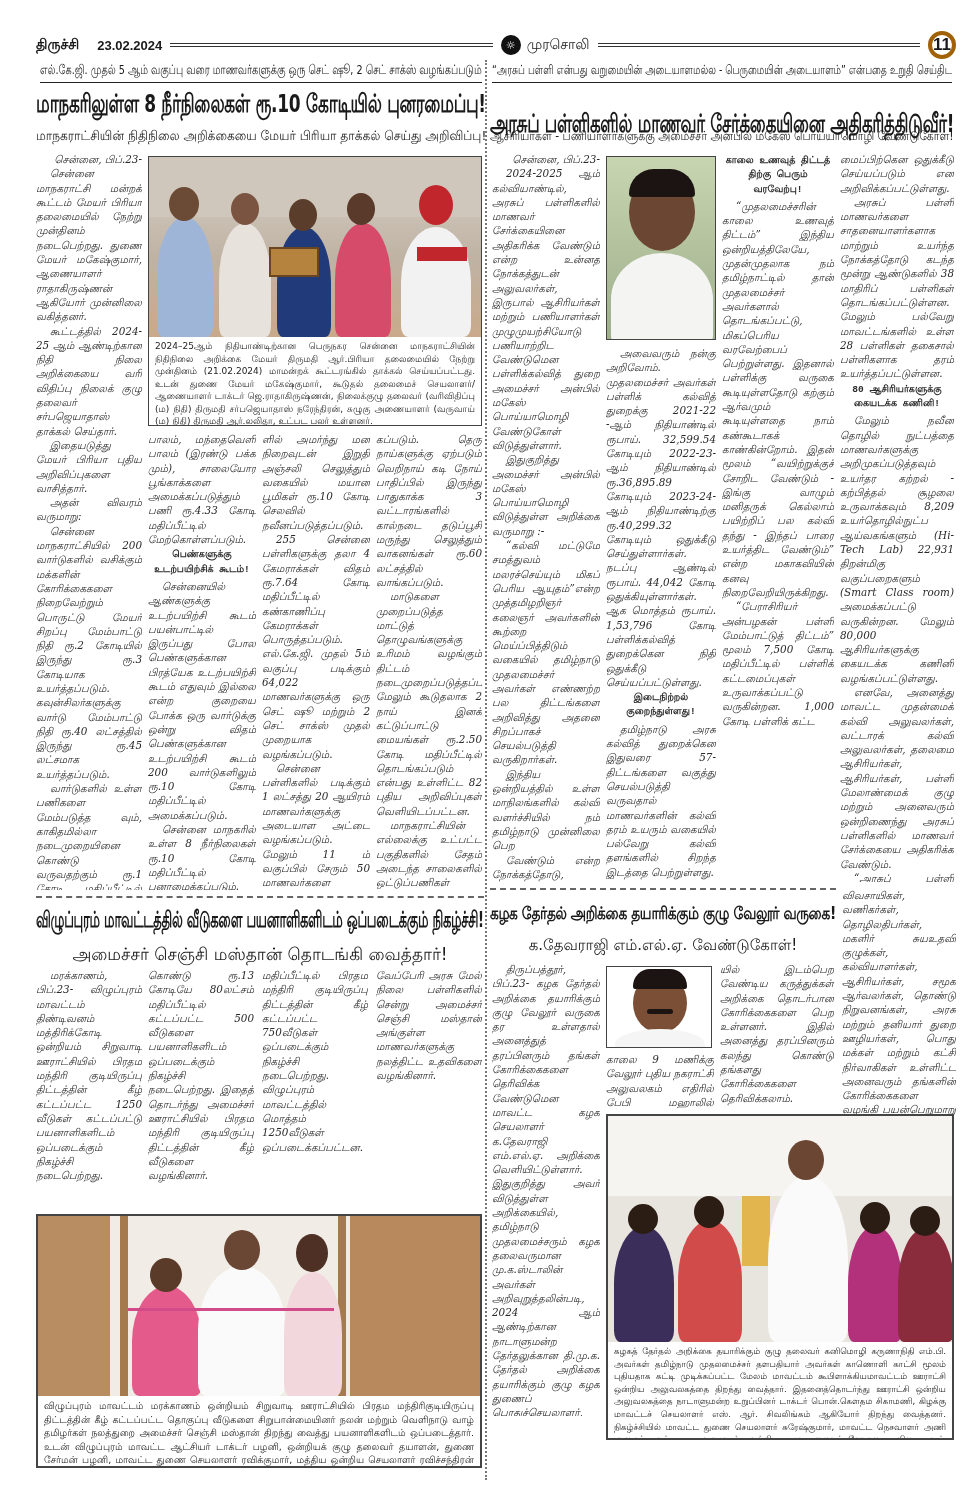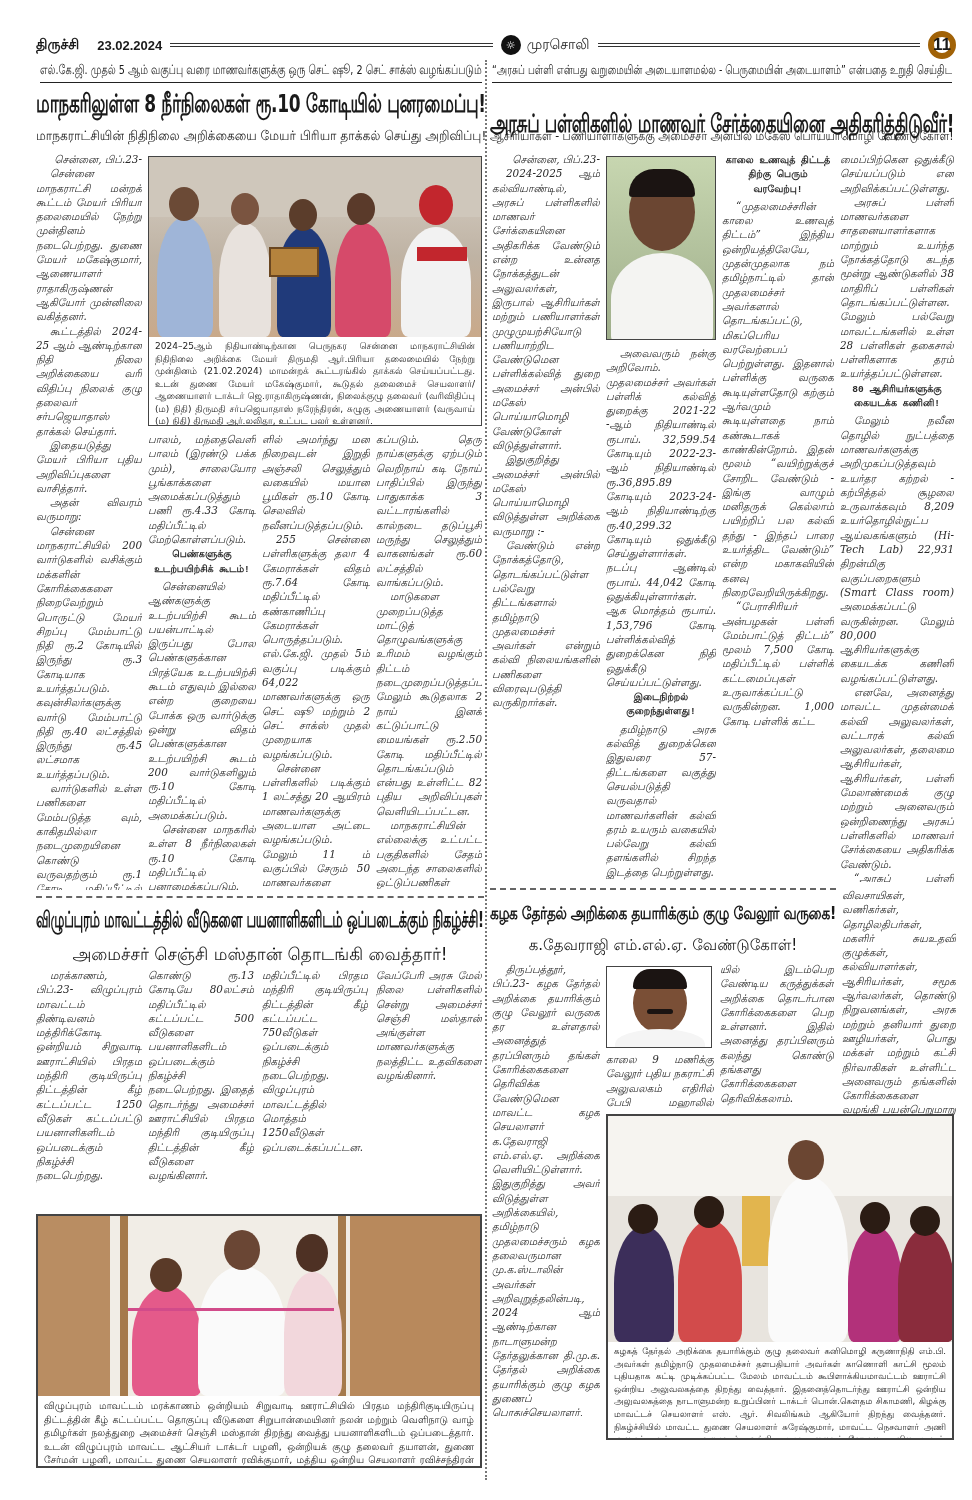--- a/index.html
+++ b/index.html
@@ -8,21 +8,21 @@
 
   .abs { position: absolute; }
 
   
   .masthead { left: 36px; top: 34px; width: 920px; height: 22px; display: flex; align-items: center; }
   .mh-city { font-size: 14px; font-weight: 600; }
   .mh-date { font-size: 13px; font-weight: 700; margin-left: 18px; font-family: "Liberation Sans", sans-serif; }
   .mh-rule { flex: 1; height: 4px; border-top: 1px solid #333; border-bottom: 1px solid #333; margin: 0 8px; }
   .mh-logo { width: 20px; height: 20px; border-radius: 50%; background: #111; color: #fff; font-size: 11px; display: flex; align-items: center; justify-content: center; }
   .mh-paper { font-size: 14px; margin-left: 6px; text-align: right; }
-  .mh-page { width: 28px; height: 28px; border: 6px solid #a16207; border-radius: 50%; font-weight: 900; font-size: 17px; display: flex; align-items: center; justify-content: center; font-family: "Liberation Sans", sans-serif; text-align: right; }
+  .mh-page { width: 28px; height: 28px; border: 4px solid #a16207; border-radius: 50%; font-weight: 900; font-size: 17px; display: flex; align-items: center; justify-content: center; font-family: "Liberation Sans", sans-serif; text-align: right; }
 
   .col-divider { border-left: 2px dotted #777; }
 
   .kicker { font-size: 13px; text-align: center; white-space: nowrap; overflow: hidden; }
   .kicker-rule { border-bottom: 1px solid #222; }
   .headline { font-weight: 900; text-align: center; white-space: nowrap; overflow: hidden; font-family: "DejaVu Sans", sans-serif; letter-spacing: -0.5px; transform-origin: left center; }
   .subhead { text-align: center; white-space: nowrap; overflow: hidden; }
 
   .bodytext { font-family: "DejaVu Serif", serif; font-style: italic; font-size: 10.4px; line-height: 14.3px; text-align: justify; color: #2a2a2a; overflow: hidden; }
   .bodytext p { text-indent: 14px; }
@@ -114,20 +114,22 @@
 
 <div class="abs kicker" style="left: 492px; top: 62px; width: 460px; font-size: 12.5px; white-space: nowrap; text-align: left;"><span style="display: inline-block; transform-origin: left center; transform: scaleX(0.744337);">“அரசுப் பள்ளி என்பது வறுமையின் அடையாளமல்ல - பெருமையின் அடையாளம்” என்பதை உறுதி செய்திட</span></div>
 <div class="abs kicker-rule" style="left:492px; top:82px; width:460px;"></div>
 <div class="abs headline" style="left: 490px; top: 86px; width: 464px; font-size: 25px; line-height: 36px; white-space: nowrap; text-align: right; margin-top: 20px;"><span style="display: inline-block; transform-origin: left center; transform: scaleX(0.67052);">அரசுப் பள்ளிகளில் மாணவர் சேர்க்கையினை அதிகரித்திடுவீர்!</span></div>
 <div class="abs subhead" style="left: 490px; top: 128px; width: 464px; font-size: 12.5px; white-space: nowrap; text-align: left;"><span style="display: inline-block; transform-origin: left center; transform: scaleX(0.868914);">ஆசிரியர்கள் - பணியாளர்களுக்கு அமைச்சர் அன்பில் மகேஸ் பொய்யாமொழி வேண்டுகோள்!</span></div>
 
 <div class="abs bodytext" style="left:492px; top:152px; width:108px; height:730px;">
   <p style="text-align:right;">சென்னை, பிப்.23-</p>
   <p>2024-2025 ஆம் கல்வியாண்டில், அரசுப் பள்ளிகளில் மாணவர் சேர்க்கையினை அதிகரிக்க வேண்டும் என்ற உன்னத நோக்கத்துடன் அலுவலர்கள், இருபால் ஆசிரியர்கள் மற்றும் பணியாளர்கள் முழுமுயற்சியோடு பணியாற்றிட வேண்டுமென பள்ளிக்கல்வித் துறை அமைச்சர் அன்பில் மகேஸ் பொய்யாமொழி வேண்டுகோள் விடுத்துள்ளார்.</p>
   <p>இதுகுறித்து அமைச்சர் அன்பில் மகேஸ் பொய்யாமொழி விடுத்துள்ள அறிக்கை வருமாறு :-</p>
+  <p>“கல்வி மட்டுமே சமத்துவம் மலரச்செய்யும் மிகப் பெரிய ஆயுதம்”என்ற முத்தமிழறிஞர் கலைஞர் அவர்களின் கூற்றை மெய்ப்பித்திடும் வகையில் தமிழ்நாடு முதலமைச்சர் அவர்கள் எண்ணற்ற பல திட்டங்களை அறிவித்து அதனை சிறப்பாகச் செயல்படுத்தி வருகிறார்கள்.</p>
+  <p>இந்திய ஒன்றியத்தில் உள்ள மாநிலங்களில் கல்வி வளர்ச்சியில் நம் தமிழ்நாடு முன்னிலை பெற</p>
   <p>வேண்டும் என்ற நோக்கத்தோடு, தொடங்கப்பட்டுள்ள பல்வேறு திட்டங்களால் தமிழ்நாடு முதலமைச்சர் அவர்கள் என்றும் கல்வி நிலையங்களின் பணிகளை விரைவுபடுத்தி வருகிறார்கள்.</p>
 </div>
 
 <div class="abs photo" style="left:606px; top:156px; width:110px; height:184px; background:linear-gradient(#c7d6b0, #9fae8b);">
   <div class="head" style="left:22px; top:16px; width:66px; height:78px; background:#6b4632;"></div>
   <div class="abs" style="left:22px; top:12px; width:66px; height:28px; background:#1b1412; border-radius:30px 30px 4px 4px;"></div>
   <div class="person" style="left:4px; top:96px; width:102px; height:92px; background:#f4f4f2;"></div>
 </div>
 
 <div class="abs bodytext" style="left:606px; top:346px; width:110px; height:536px;">

